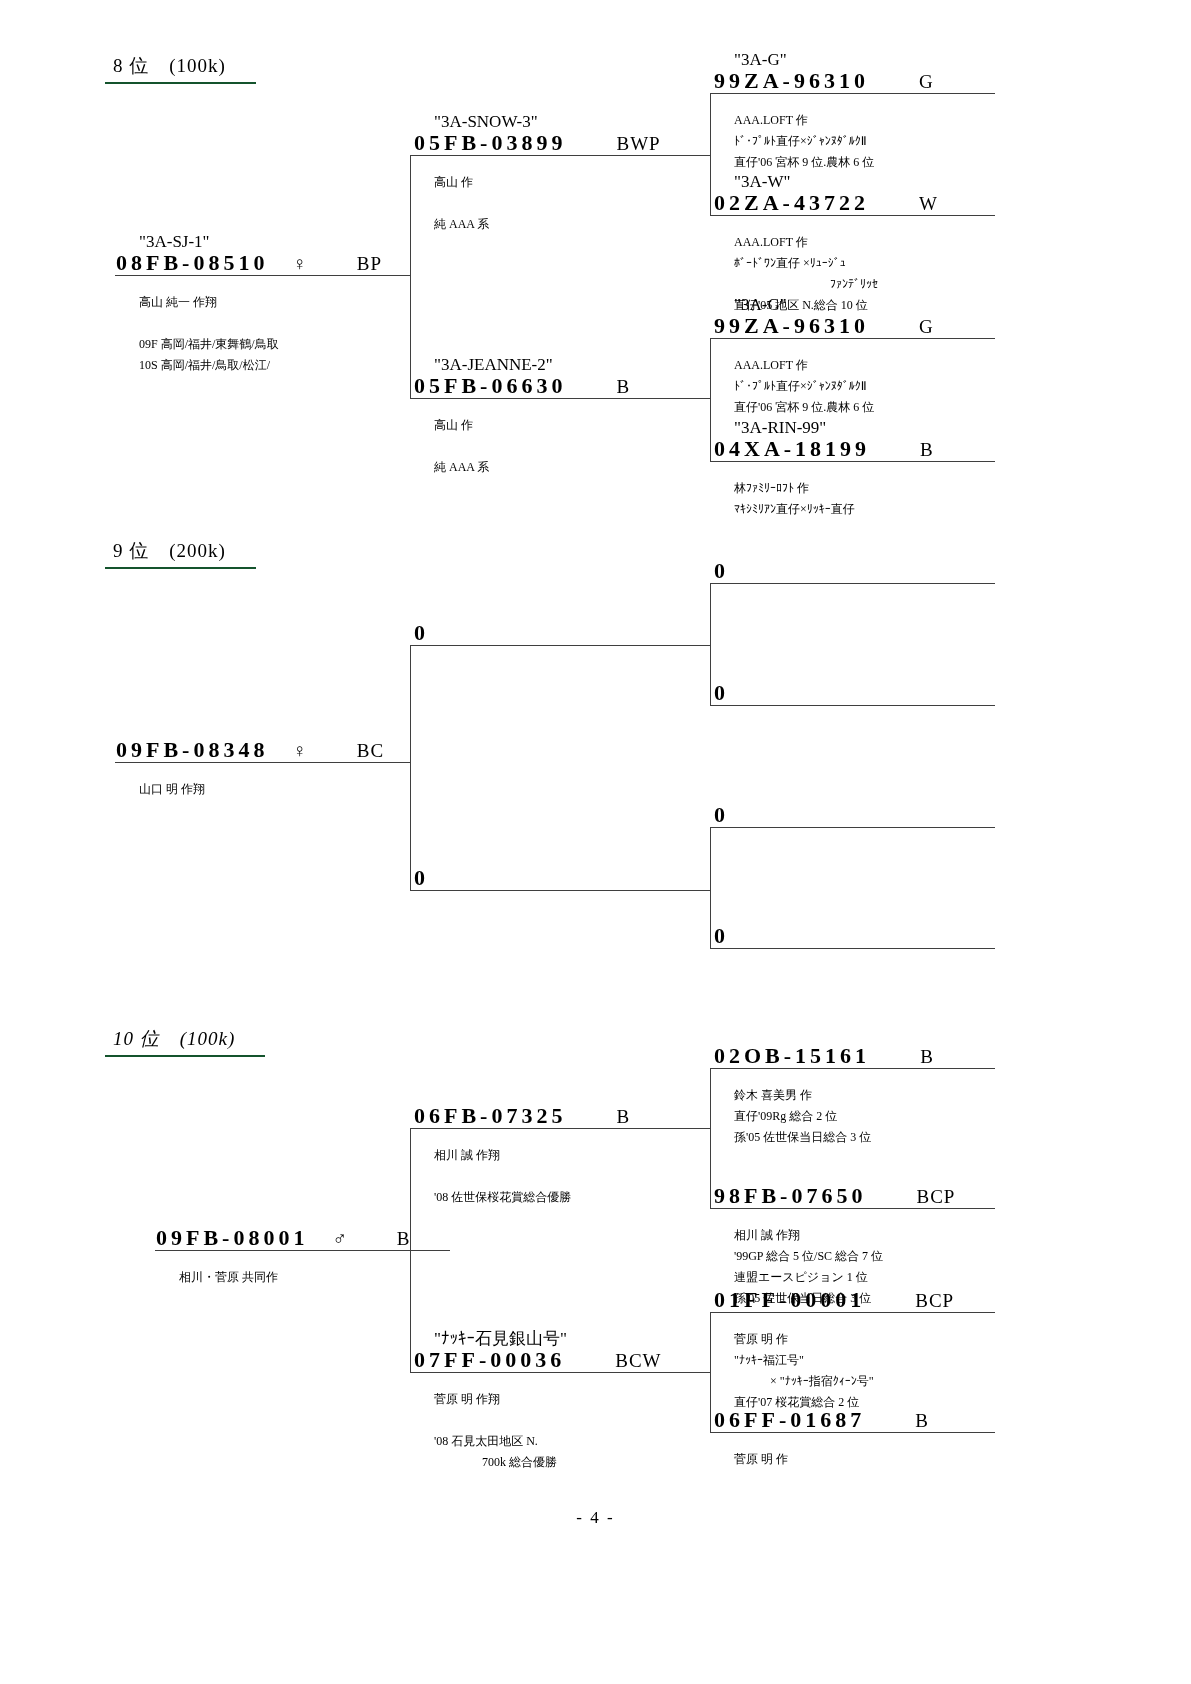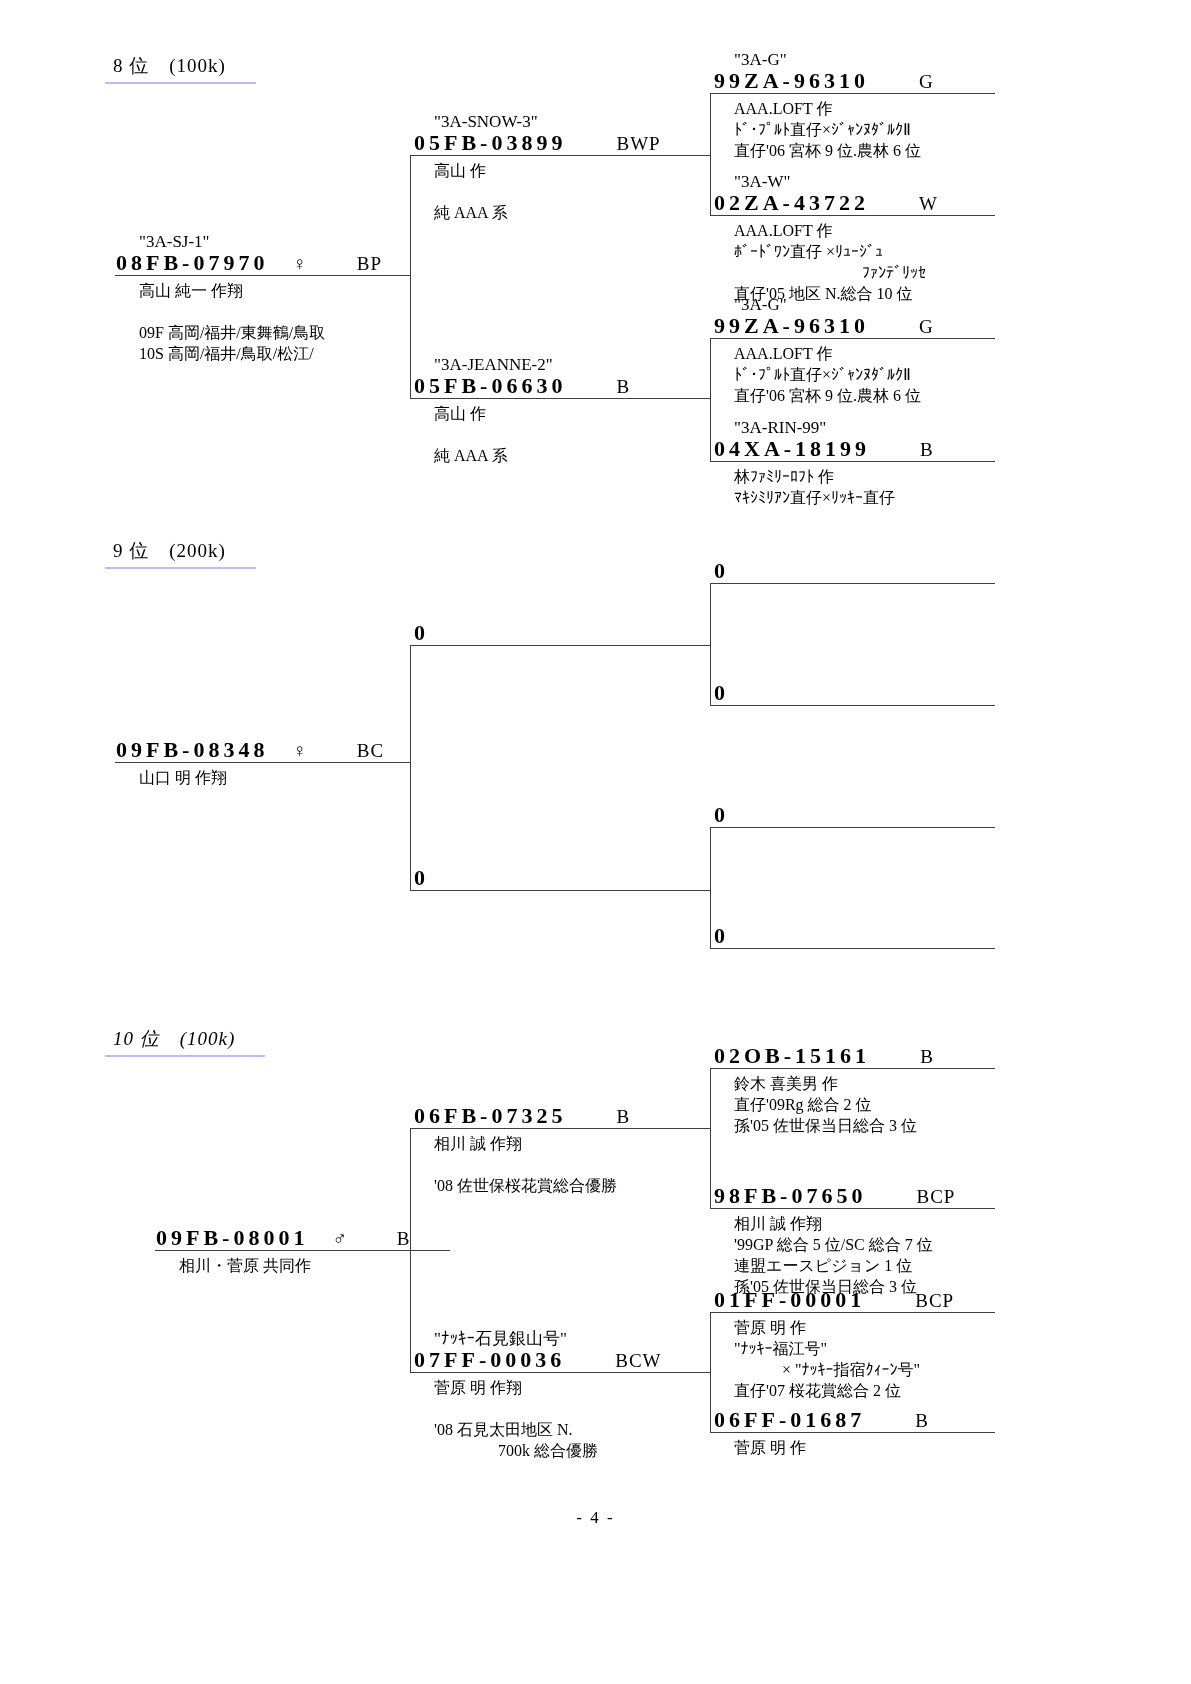--- a/index.html
+++ b/index.html
@@ -9,21 +9,21 @@
     height:1684px;
     background:#ffffff;
     font-family:"Liberation Serif", serif;
     color:#000;
     overflow:hidden;
   }
   .sec-title{
     position:absolute;
     font-size:19px;
     letter-spacing:1px;
-    border-bottom:2px solid #c4b5fd;
+    border-bottom:2px solid #14532d;
     padding:0 30px 3px 8px;
     white-space:nowrap;
   }
   .node{
     position:absolute;
     height:0;
     border-top:1px solid #3f3f3f;
   }
   .pname{
     position:absolute;
@@ -41,22 +41,22 @@
     line-height:1;
   }
   .root .ringrow{left:1px;}
   .ring{font-size:22px;letter-spacing:4px;font-weight:bold;}
   .sex{font-size:19px;margin-left:24px;}
   .code{font-size:19px;margin-left:50px;letter-spacing:1px;}
   .ringrow span:empty{display:none;}
   .details{
     position:absolute;
     left:24px;
-    top:4px;
-    font-size:16px;
+    top:16px;
+    font-size:12px;
     line-height:21px;
     white-space:pre;
   }
   .vline{
     position:absolute;
     width:1px;
     background:#3f3f3f;
   }
   .footer{
     position:absolute;
@@ -74,21 +74,21 @@
 <div class="page">
 
   <div class="sec-title" style="left:105px;top:53px;">8 位　(100k)</div>
 
   <div class="vline" style="left:410px;top:155px;height:243px;"></div>
   <div class="vline" style="left:710px;top:93px;height:122px;"></div>
   <div class="vline" style="left:710px;top:338px;height:123px;"></div>
 
   <div class="node root" style="left:115px;top:275px;width:295px;">
     <div class="pname">"3A-SJ-1"</div>
-    <div class="ringrow"><span class="ring">08FB-07970</span><span class="sex">♀</span><span class="code">BP</span></div>
+    <div class="ringrow"><span class="ring">08FB-08510</span><span class="sex">♀</span><span class="code">BP</span></div>
     <div class="details">高山 純一 作翔
 
 09F 高岡/福井/東舞鶴/鳥取
 10S 高岡/福井/鳥取/松江/</div>
   </div>
 
   <div class="node" style="left:410px;top:155px;width:300px;">
     <div class="pname">"3A-SNOW-3"</div>
     <div class="ringrow"><span class="ring">05FB-03899</span><span class="code">BWP</span></div>
     <div class="details">高山 作

